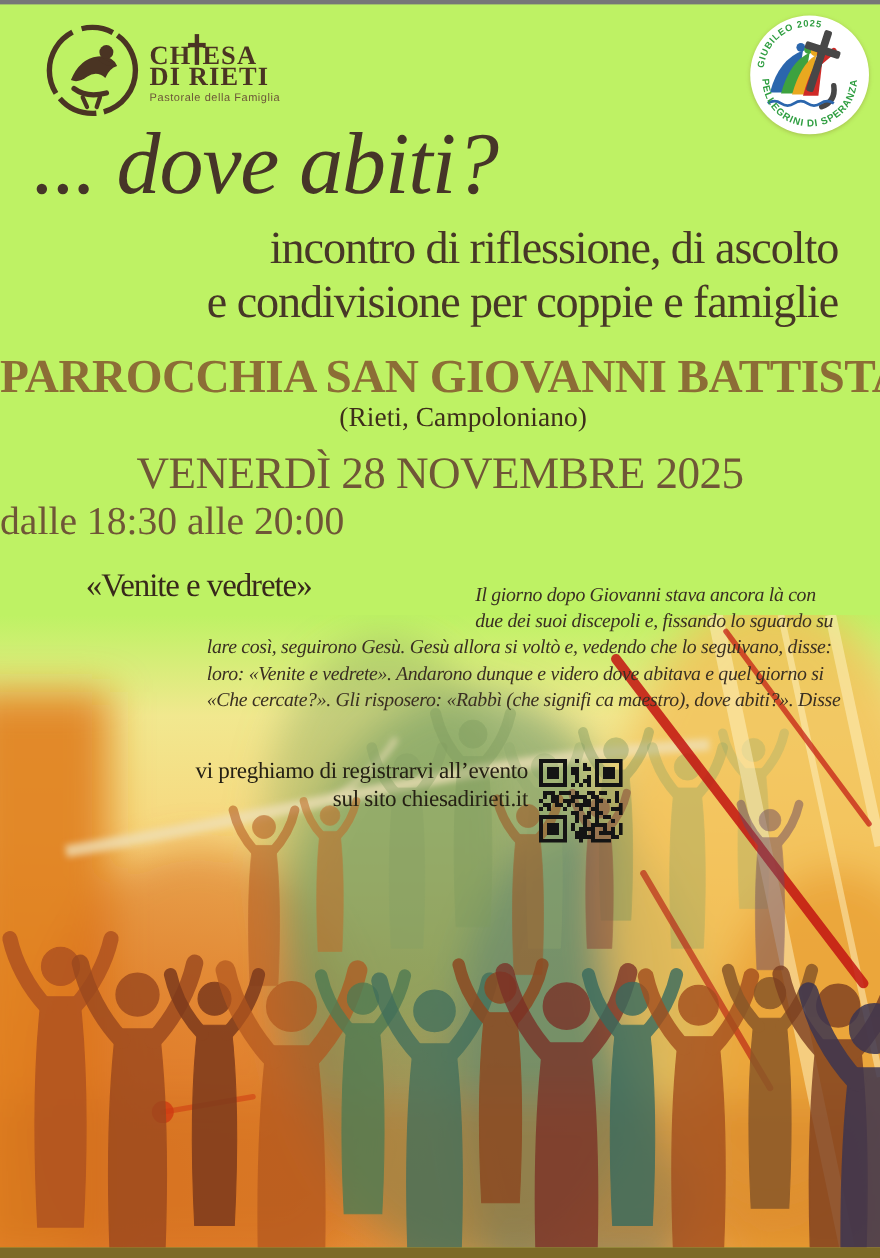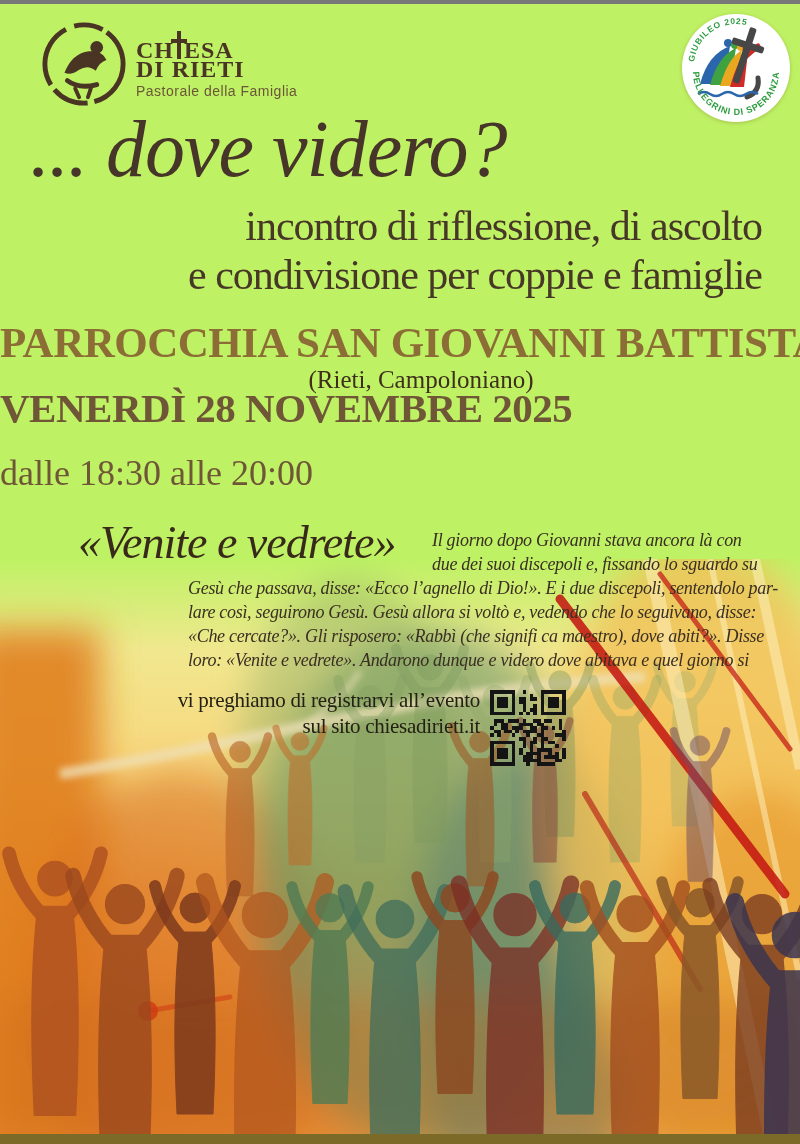--- a/index.html
+++ b/index.html
@@ -10,21 +10,21 @@
   }
 
   
   .chiesa-logo { position:absolute; left:40px; top:14px; width:270px; height:95px; }
   .chiesa-emblem { position:absolute; left:0; top:2px; width:88px; height:88px; }
   .chiesa-wordmark { position:absolute; left:96px; top:20px; color:#4a3423; }
   .wm-line { font-weight:bold; font-size:24px; line-height:19px; letter-spacing:1px; }
   .cross-i { display:inline-block; width:10px; height:20px; position:relative; }
   .cross-i::before { content:""; position:absolute; left:3px; top:-7px; width:4px; height:28px; background:#4a3423; }
   .cross-i::after  { content:""; position:absolute; left:-3px; top:1px; width:16px; height:4px; background:#4a3423; }
-  .chiesa-tagline { margin-top:4px; font-size:14px; letter-spacing:0.5px; color:#6b5638; font-family:"Liberation Sans", sans-serif; }
+  .chiesa-tagline { margin-top:4px; font-size:10px; letter-spacing:0.5px; color:#6b5638; font-family:"Liberation Sans", sans-serif; }
 
   .jubilee-logo { position:absolute; left:680px; top:8px; width:112px; height:112px; }
   .jubilee-logo svg { display:block; filter:drop-shadow(0 1px 2px rgba(120,100,40,.35)); }
 
   
   .title {
     position:absolute; left:30px; top:100px; font-size:80px; font-style:italic;
     letter-spacing:-1px; color:#463528; white-space:nowrap;
   }
   .subtitle {
@@ -33,31 +33,31 @@
   }
   .venue-name {
     position:absolute; left:0; top:314px; width:100%; text-align:center;
     font-size:43px; font-weight:bold; letter-spacing:-0.5px; color:#8c6d36; white-space:nowrap;
   }
   .venue-loc {
     position:absolute; left:0; top:362px; width:100%; text-align:center;
     font-size:25px; color:#3e2e1b;padding-left:21px;
   }
   .event-date {
-    position:absolute; left:0; top:380px; width:100%; text-align:left;
-    font-size:41px; font-weight:bold; letter-spacing:-0.5px; color:#6f5637; white-space:nowrap;
+    position:absolute; left:0; top:402px; width:100%; text-align:center;
+    font-size:41px; font-weight:normal; letter-spacing:-0.5px; color:#6f5637; white-space:nowrap;
   }
   .event-time {
     position:absolute; left:0; top:448px; width:100%; text-align:left;
     font-size:36px; color:#6f5637;
   }
 
   
   .gospel-heading {
-    position:absolute; left:78px; top:512px; font-size:46px; font-style:italic;
+    position:absolute; left:78px; top:512px; font-size:30px; 
     letter-spacing:-1px; color:#38291b; z-index:3; white-space:nowrap;
   }
   .gospel-text {
     position:absolute; left:188px; top:524px; width:575px; z-index:3;
     font-size:18px; font-style:italic; line-height:24px; letter-spacing:-0.3px;
     color:#3a2f22;
   }
   .gospel-line { white-space:nowrap; }
   .gospel-line.indent { margin-left:244px; }
 
@@ -212,41 +212,40 @@
 
       <text font-size="8.5" fill="#2f9e41" font-weight="bold" letter-spacing="0.8" font-family="Liberation Sans, sans-serif">
         <textPath href="#arcT" startOffset="3%">GIUBILEO 2025</textPath>
       </text>
       <text font-size="9" fill="#2f9e41" font-weight="bold" letter-spacing="0.8" font-family="Liberation Sans, sans-serif" text-anchor="middle">
         <textPath href="#arcB" startOffset="50%">PELLEGRINI DI SPERANZA</textPath>
       </text>
     </svg>
   </div>
 
-  <div class="title">... dove videro?</div>
+  <div class="title">... dove abiti?</div>
 
   <div class="subtitle">
     <div>incontro di riflessione, di ascolto</div>
     <div>e condivisione per coppie e famiglie</div>
   </div>
 
   <div class="venue-name">PARROCCHIA SAN GIOVANNI BATTISTA</div>
   <div class="venue-loc">(Rieti, Campoloniano)</div>
 
   <div class="event-date">VENERDÌ 28 NOVEMBRE 2025</div>
   <div class="event-time">dalle 18:30 alle 20:00</div>
 
   <div class="gospel-heading">«Venite e vedrete»</div>
   <div class="gospel-text">
     <div class="gospel-line indent">Il giorno dopo Giovanni stava ancora là con</div>
     <div class="gospel-line indent">due dei suoi discepoli e, fissando lo sguardo su</div>
-    <div class="gospel-line">Gesù che passava, disse: «Ecco l’agnello di Dio!». E i due discepoli, sentendolo par-</div>
     <div class="gospel-line">lare così, seguirono Gesù. Gesù allora si voltò e, vedendo che lo seguivano, disse:</div>
+    <div class="gospel-line">loro: «Venite e vedrete». Andarono dunque e videro dove abitava e quel giorno si</div>
     <div class="gospel-line">«Che cercate?». Gli risposero: «Rabbì (che signifi ca maestro), dove abiti?». Disse</div>
-    <div class="gospel-line">loro: «Venite e vedrete». Andarono dunque e videro dove abitava e quel giorno si</div>
   </div>
 
   <div class="registration">
     <div>vi preghiamo di registrarvi all’evento</div>
     <div>sul sito chiesadirieti.it</div>
   </div>
   <div class="qr" id="qr"><svg viewBox="0 0 21 21" width="76" height="76" shape-rendering="crispEdges" fill="#141414">
         <rect x="0" y="0" width="1" height="1"></rect>
         <rect x="1" y="0" width="1" height="1"></rect>
         <rect x="2" y="0" width="1" height="1"></rect>

